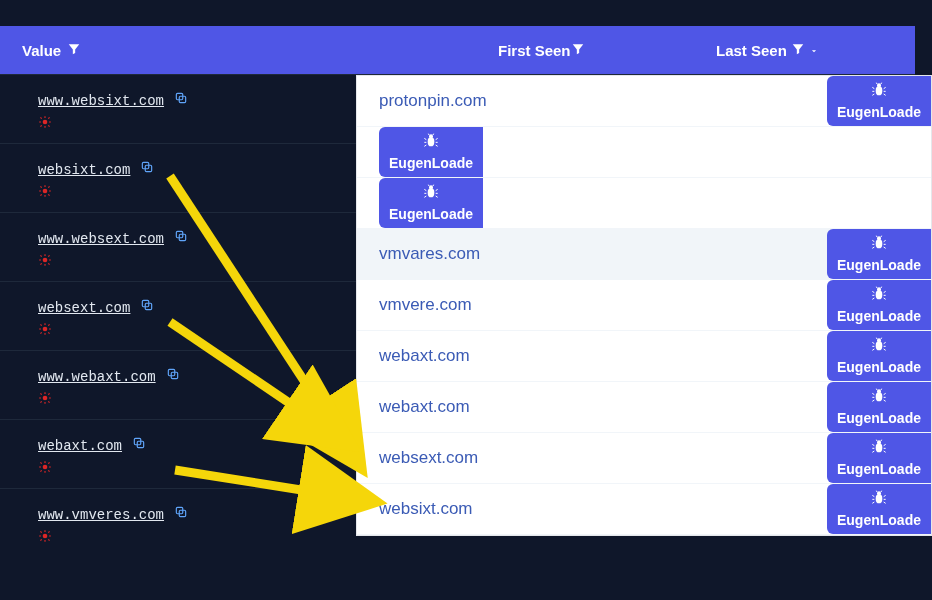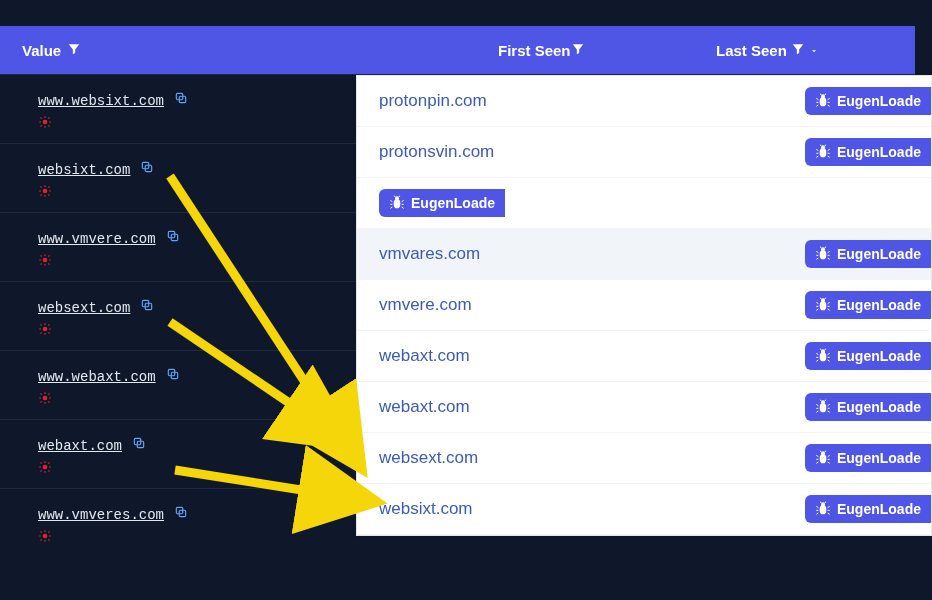--- a/index.html
+++ b/index.html
@@ -94,20 +94,21 @@
   .tag-pill {
     background: #4f56e6;
     color: #fff;
     font-weight: 700;
     font-size: 14px;
     padding: 6px 10px 6px 10px;
     border-radius: 6px 0 0 6px;
     display: flex;
     align-items: center;
     gap: 6px;
+    flex-direction: column;
   }
   .bug-icon { display: inline-flex; }
 
   
   .annotation-svg {
     position: absolute;
     top: 0;
     left: 0;
     width: 932px;
     height: 600px;
@@ -162,21 +163,21 @@
           </svg></span></div>
       <div class="dark-row"><a href="#">websixt.com</a><span class="copy-btn">
           <svg width="14" height="14" viewBox="0 0 24 24" fill="none" stroke="#60a5fa" stroke-width="2">
             <rect x="9" y="9" width="11" height="11" rx="2"></rect>
             <rect x="4" y="4" width="11" height="11" rx="2"></rect>
           </svg>
         </span><span class="malware-badge"><svg width="14" height="14" viewBox="0 0 24 24" fill="#dc2626">
             <circle cx="12" cy="12" r="4"></circle>
             <path d="M12 2v3M12 19v3M4.2 4.2l2.1 2.1M17.7 17.7l2.1 2.1M2 12h3M19 12h3M4.2 19.8l2.1-2.1M17.7 6.3l2.1-2.1" stroke="#dc2626" stroke-width="2"></path>
           </svg></span></div>
-      <div class="dark-row"><a href="#">www.vmvere.com</a><span class="copy-btn">
+      <div class="dark-row"><a href="#">www.websext.com</a><span class="copy-btn">
           <svg width="14" height="14" viewBox="0 0 24 24" fill="none" stroke="#60a5fa" stroke-width="2">
             <rect x="9" y="9" width="11" height="11" rx="2"></rect>
             <rect x="4" y="4" width="11" height="11" rx="2"></rect>
           </svg>
         </span><span class="malware-badge"><svg width="14" height="14" viewBox="0 0 24 24" fill="#dc2626">
             <circle cx="12" cy="12" r="4"></circle>
             <path d="M12 2v3M12 19v3M4.2 4.2l2.1 2.1M17.7 17.7l2.1 2.1M2 12h3M19 12h3M4.2 19.8l2.1-2.1M17.7 6.3l2.1-2.1" stroke="#dc2626" stroke-width="2"></path>
           </svg></span></div>
       <div class="dark-row"><a href="#">websext.com</a><span class="copy-btn">
           <svg width="14" height="14" viewBox="0 0 24 24" fill="none" stroke="#60a5fa" stroke-width="2">
@@ -226,21 +227,20 @@
             <svg width="16" height="16" viewBox="0 0 24 24" fill="#fff">
               <ellipse cx="12" cy="13" rx="5" ry="7"></ellipse>
               <circle cx="12" cy="5" r="3"></circle>
               <path d="M5 10l-3-2M19 10l3-2M5 14H2M19 14h3M5 18l-3 2M19 18l3 2M9 3l-1-2M15 3l1-2" stroke="#fff" stroke-width="1.5"></path>
             </svg>
           </span>
           <span>EugenLoade</span>
         </span>
       </div>
       <div class="light-row">
-        <span class="domain">protonsvin.com</span>
         <span class="tag-pill">
           <span class="bug-icon">
             <svg width="16" height="16" viewBox="0 0 24 24" fill="#fff">
               <ellipse cx="12" cy="13" rx="5" ry="7"></ellipse>
               <circle cx="12" cy="5" r="3"></circle>
               <path d="M5 10l-3-2M19 10l3-2M5 14H2M19 14h3M5 18l-3 2M19 18l3 2M9 3l-1-2M15 3l1-2" stroke="#fff" stroke-width="1.5"></path>
             </svg>
           </span>
           <span>EugenLoade</span>
         </span>

